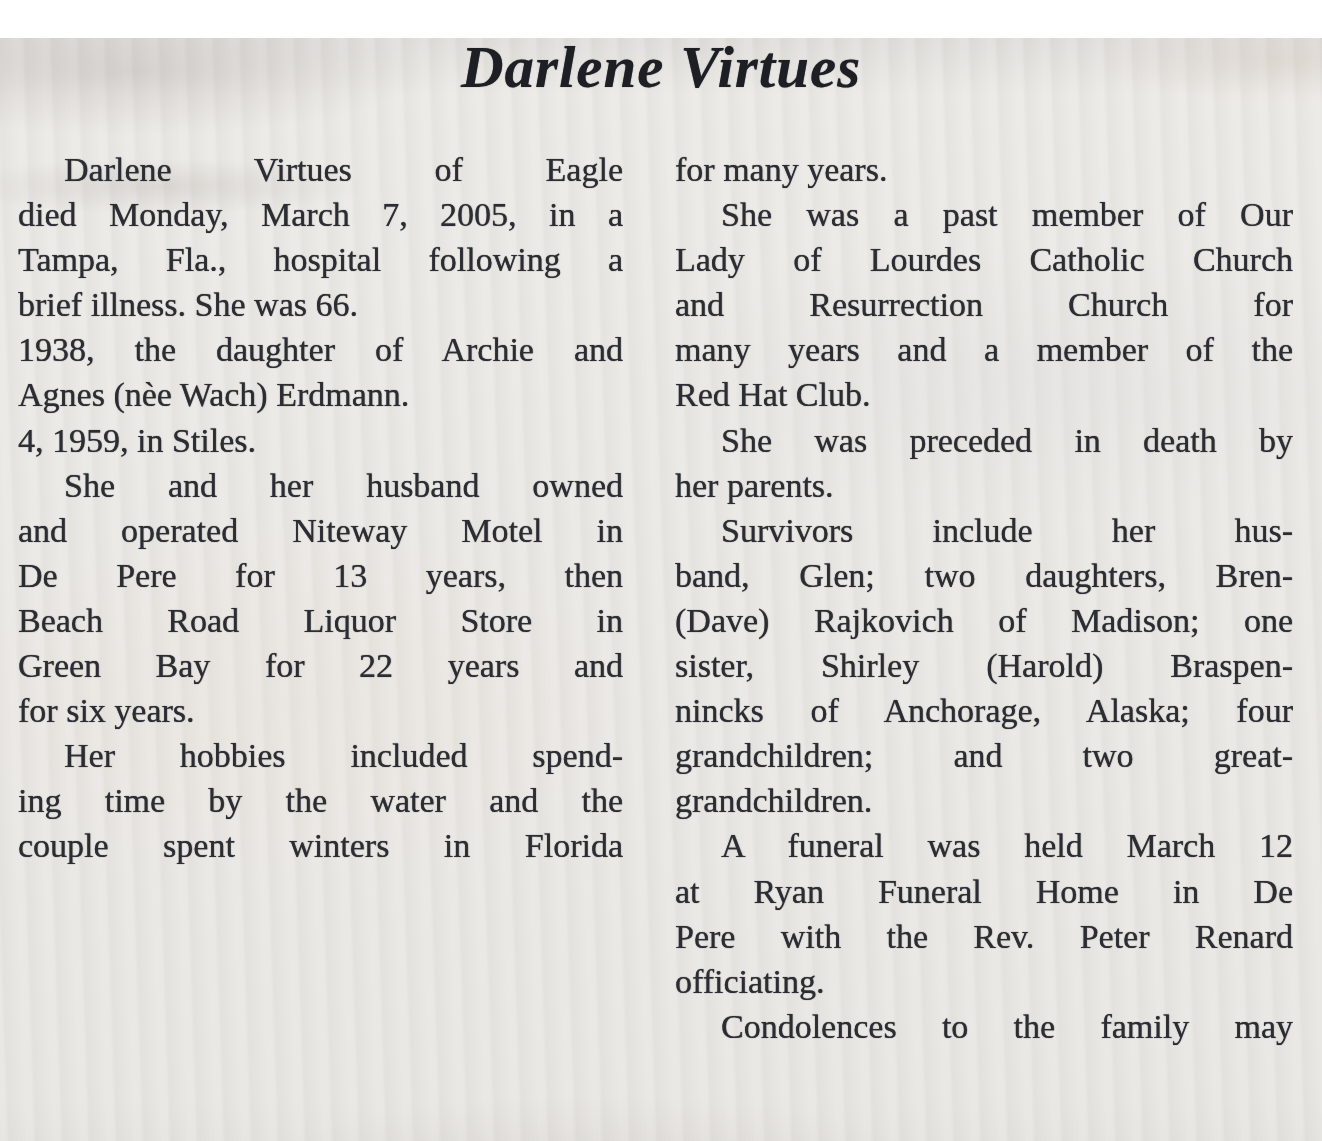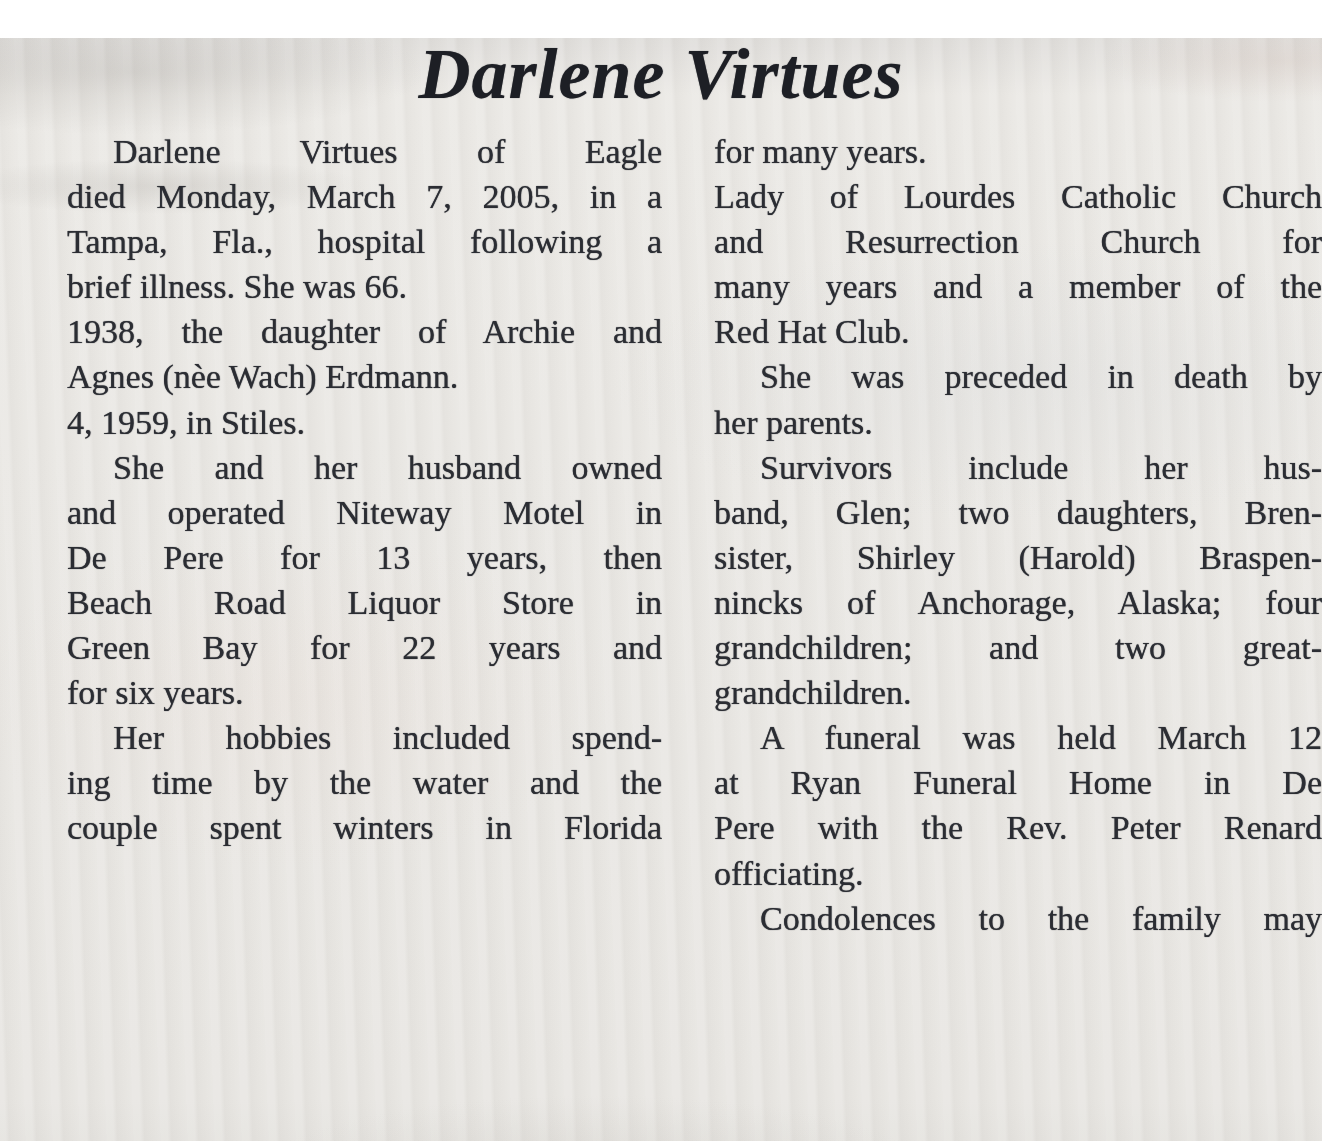--- a/index.html
+++ b/index.html
@@ -24,30 +24,30 @@
         rgba(255,255,255,0.12) 27px),
       linear-gradient(180deg, #dddbd8 0%, #e9e7e3 5%, #e6e4e0 93%, #e0deda 100%);
     font-family: "Liberation Serif", "DejaVu Serif", serif;
     color: #2b2d33;
   }
   .headline {
     margin-top: 38px;
     text-align: center;
     font-style: italic;
     font-weight: bold;
-    font-size: 72px;
+    font-size: 59px;
     line-height: 1.0;
     letter-spacing: 1px;
     color: #1d1f25;
     text-shadow: 0 0 1px rgba(29,31,37,0.65);
   }
   .columns {
     display: flex;
-    margin-top: 19px;
-    padding-left: 67px;
+    margin-top: 50px;
+    padding-left: 18px;
     gap: 52px;
   }
   .col { width: 605px; }
   .col.right { width: 618px; }
   .para { margin: 0; }
   .line {
     font-size: 34px;
     line-height: 45.1px;
     height: 45.1px;
     overflow: hidden;
@@ -91,32 +91,34 @@
           <div class="line first">Her hobbies included spend-</div>
           <div class="line">ing time by the water and the</div>
           <div class="line">couple spent winters in Florida</div>
         </div>
       </div>
       <div class="col right">
         <div class="para">
           <div class="line last">for many years.</div>
         </div>
         <div class="para">
+          <div class="line first">She was a past member of Our</div>
           <div class="line">Lady of Lourdes Catholic Church</div>
           <div class="line">and Resurrection Church for</div>
           <div class="line">many years and a member of the</div>
           <div class="line last">Red Hat Club.</div>
         </div>
         <div class="para">
           <div class="line first">She was preceded in death by</div>
           <div class="line last">her parents.</div>
         </div>
         <div class="para">
           <div class="line first">Survivors include her hus-</div>
           <div class="line">band, Glen; two daughters, Bren-</div>
+          <div class="line">(Dave) Rajkovich of Madison; one</div>
           <div class="line">sister, Shirley (Harold) Braspen-</div>
           <div class="line">nincks of Anchorage, Alaska; four</div>
           <div class="line">grandchildren; and two great-</div>
           <div class="line last">grandchildren.</div>
         </div>
         <div class="para">
           <div class="line first">A funeral was held March 12</div>
           <div class="line">at Ryan Funeral Home in De</div>
           <div class="line">Pere with the Rev. Peter Renard</div>
           <div class="line last">officiating.</div>

